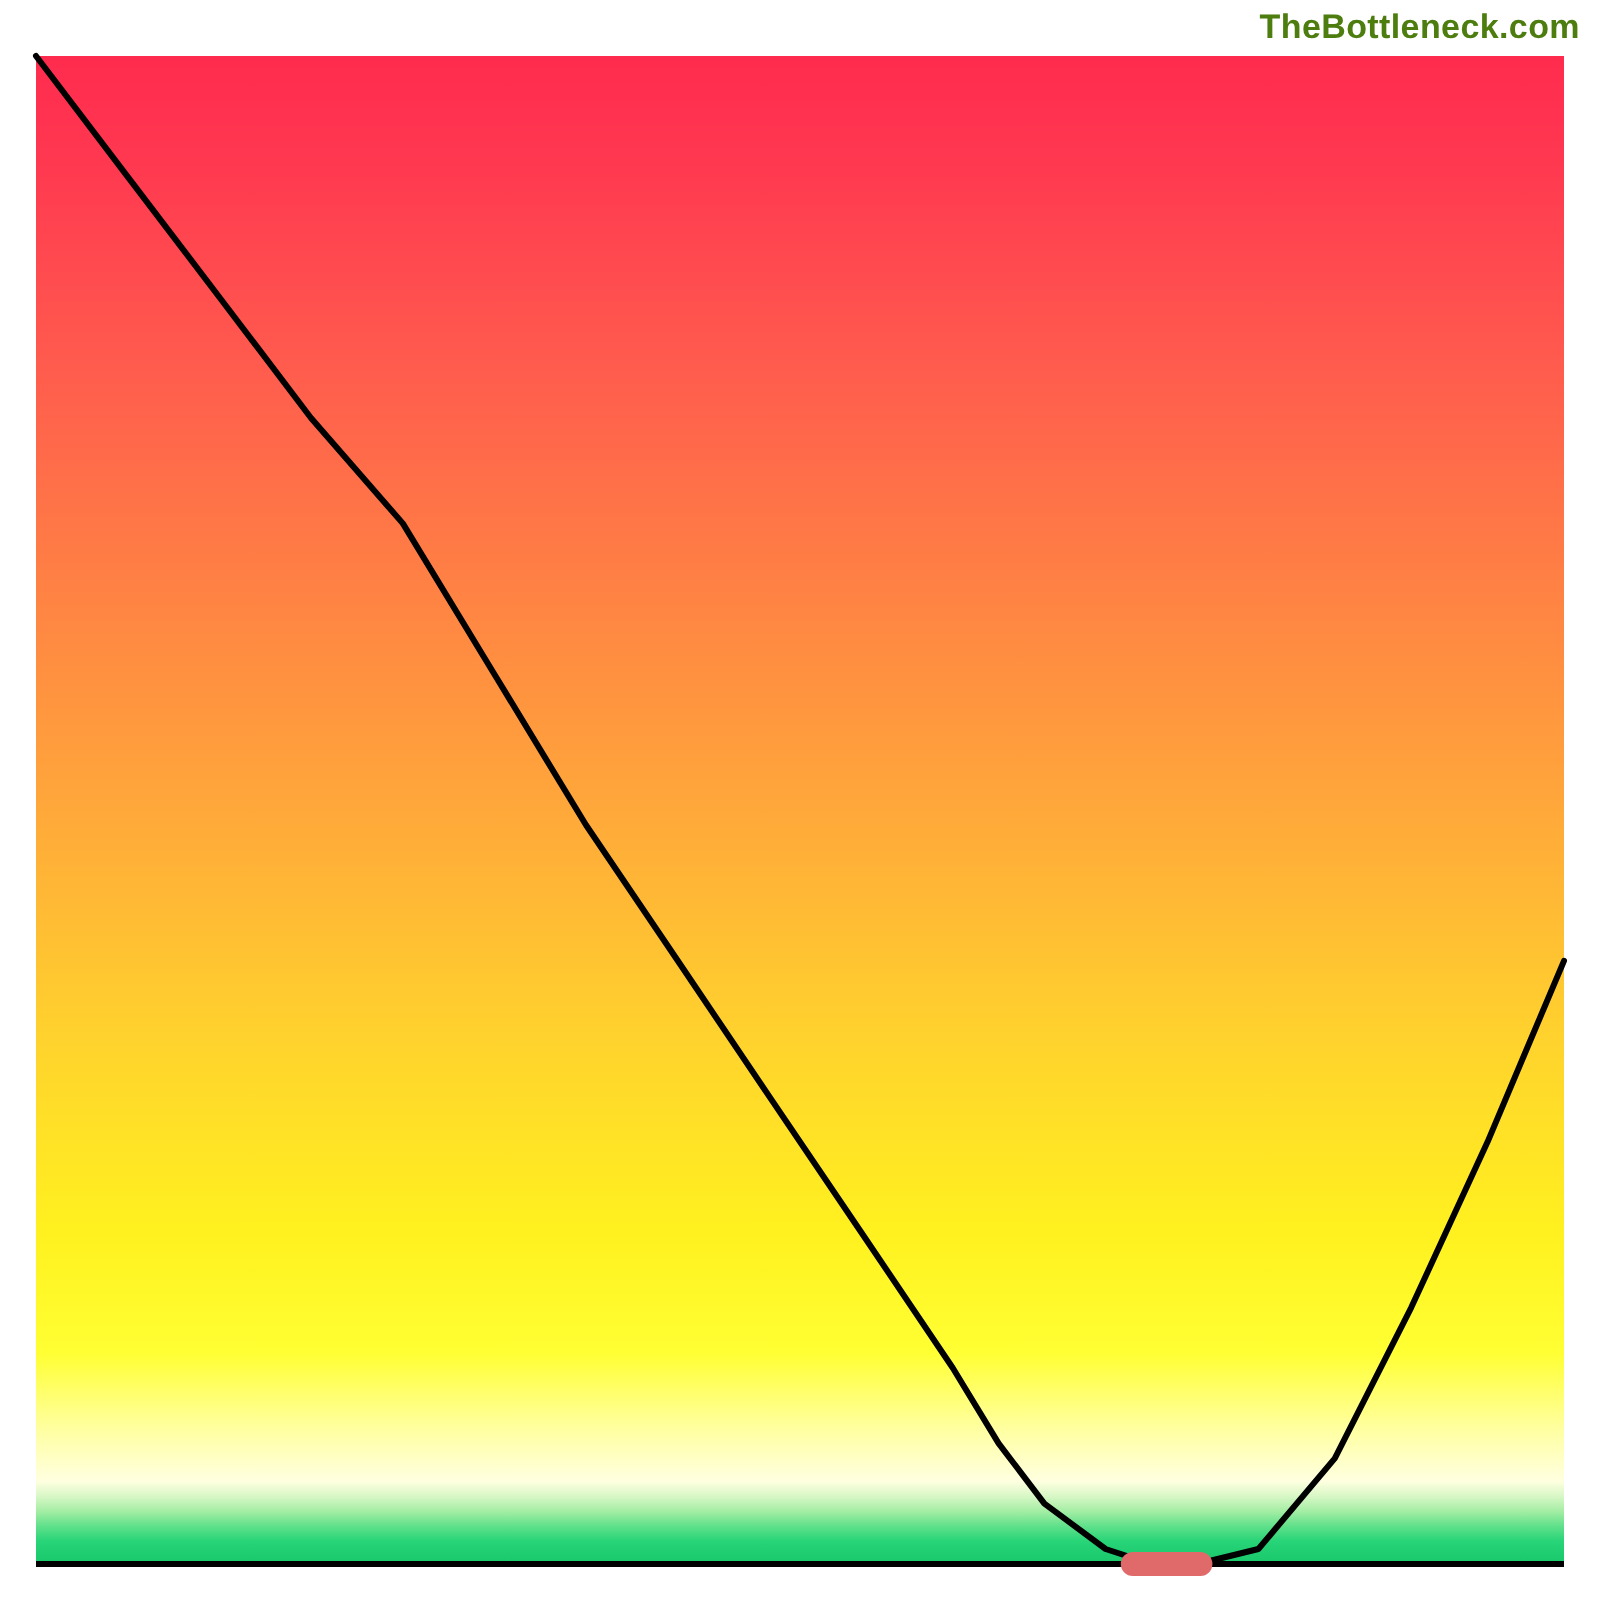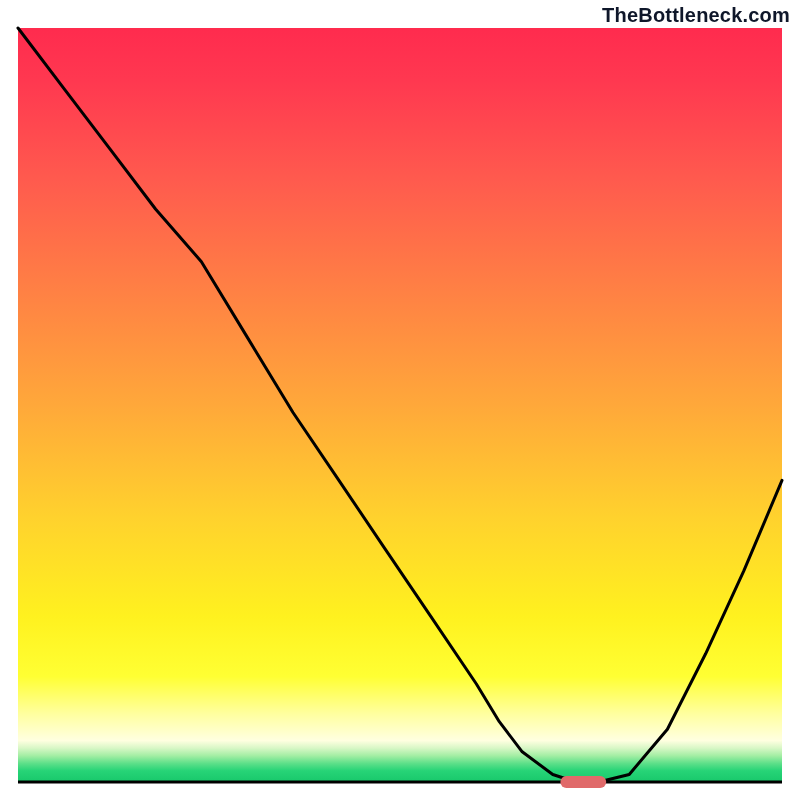--- a/index.html
+++ b/index.html
@@ -13,23 +13,23 @@
   }
   .stage {
     position: relative;
     width: 800px;
     height: 800px;
   }
   .watermark {
     position: absolute;
     top: 4px;
     right: 10px;
-    font-size: 20px;
+    font-size: 17px;
     font-weight: 600;
-    color: #0f172a;
+    color: #4d7c0f;
     letter-spacing: 0.2px;
     user-select: none;
   }
   svg.plot {
     position: absolute;
     left: 0;
     top: 0;
   }
 </style>
 </head>

